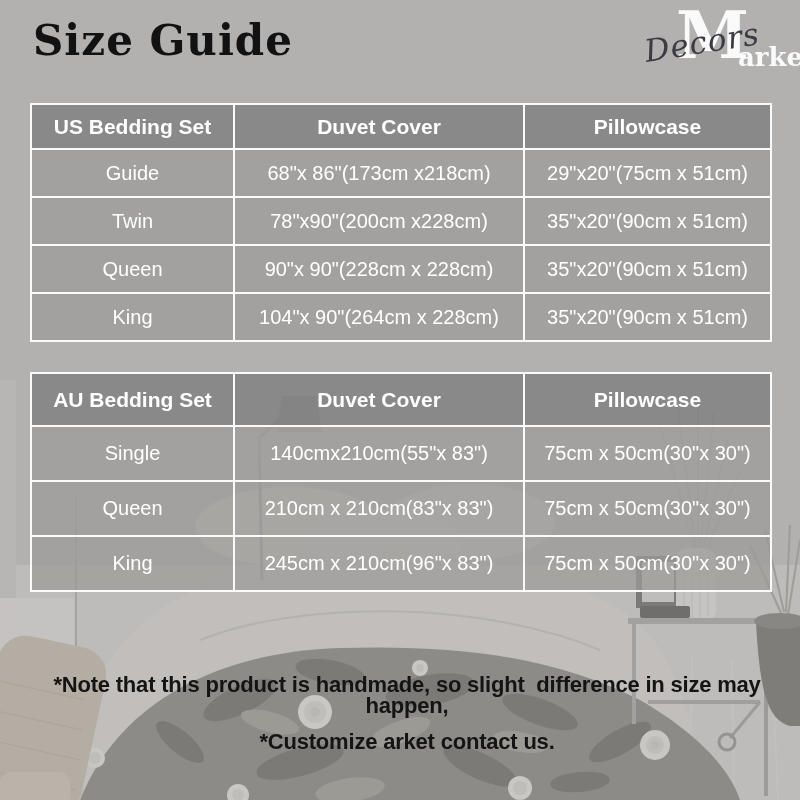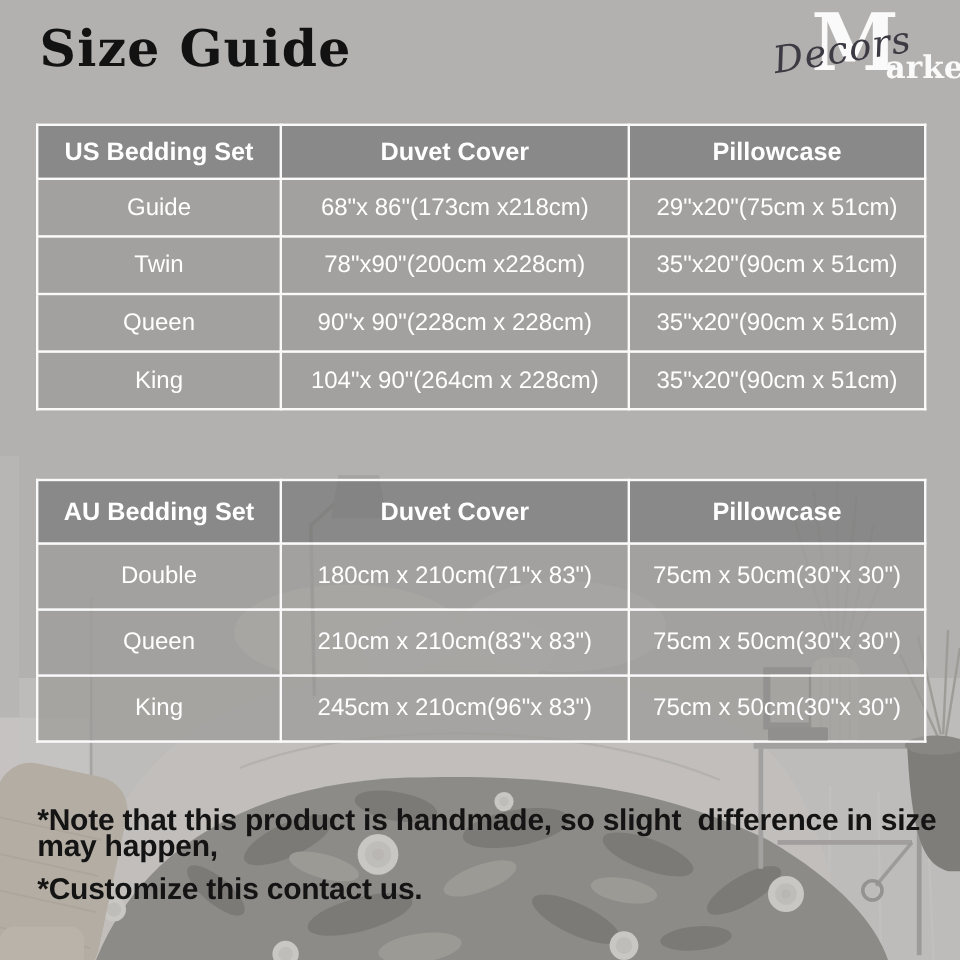--- a/index.html
+++ b/index.html
@@ -54,29 +54,29 @@
     background:rgba(118,118,118,0.68);
     font-weight:700;font-size:21px;
   }
   .size-table td{
     background:rgba(156,155,153,0.74);
     font-weight:400;font-size:20px;
   }
   .t-us{top:103px;}
   .t-us th{height:41px;}
   .t-us td{height:44px;}
-  .t-au{top:399px;}
+  .t-au{top:372px;}
   .t-au th{height:49px;}
   .t-au td{height:51px;}
 
   
   .notes{position:absolute;left:31px;top:674px;width:752px;color:#141414;}
   .notes p{
-    margin:0;font-weight:700;font-size:25px;line-height:21px;
-    white-space:pre-wrap;letter-spacing:-0.2px;
+    margin:0;font-weight:700;font-size:22px;line-height:21px;
+    white-space:pre-wrap;letter-spacing:-0.2px;text-align:center;
   }
   .note-gap{margin-top:15px !important;}
 </style>
 </head>
 <body>
 
 <div class="stage">
 
   <svg class="bg-scene" viewBox="0 0 800 800" aria-hidden="true">
     <rect x="0" y="0" width="800" height="565" fill="#b3b1b0"></rect>
@@ -264,35 +264,35 @@
       </colgroup>
     <thead>
       <tr>
         <th>AU Bedding Set</th>
         <th>Duvet Cover</th>
         <th>Pillowcase</th>
       </tr>
     </thead>
     <tbody>
       <tr>
-        <td>Double</td>
-        <td>180cm x 210cm(71"x 83")</td>
+        <td>Single</td>
+        <td>140cmx210cm(55"x 83")</td>
         <td>75cm x 50cm(30"x 30")</td>
       </tr>
       <tr>
         <td>Queen</td>
         <td>210cm x 210cm(83"x 83")</td>
         <td>75cm x 50cm(30"x 30")</td>
       </tr>
       <tr>
         <td>King</td>
         <td>245cm x 210cm(96"x 83")</td>
         <td>75cm x 50cm(30"x 30")</td>
       </tr>
     </tbody>
   </table>
 
   <div class="notes">
     <p>*Note that this product is handmade, so slight  difference in size may happen,</p>
-    <p class="note-gap">*Customize this contact us.</p>
+    <p class="note-gap">*Customize arket contact us.</p>
   </div>
 
 </div>
 
 </body></html>

